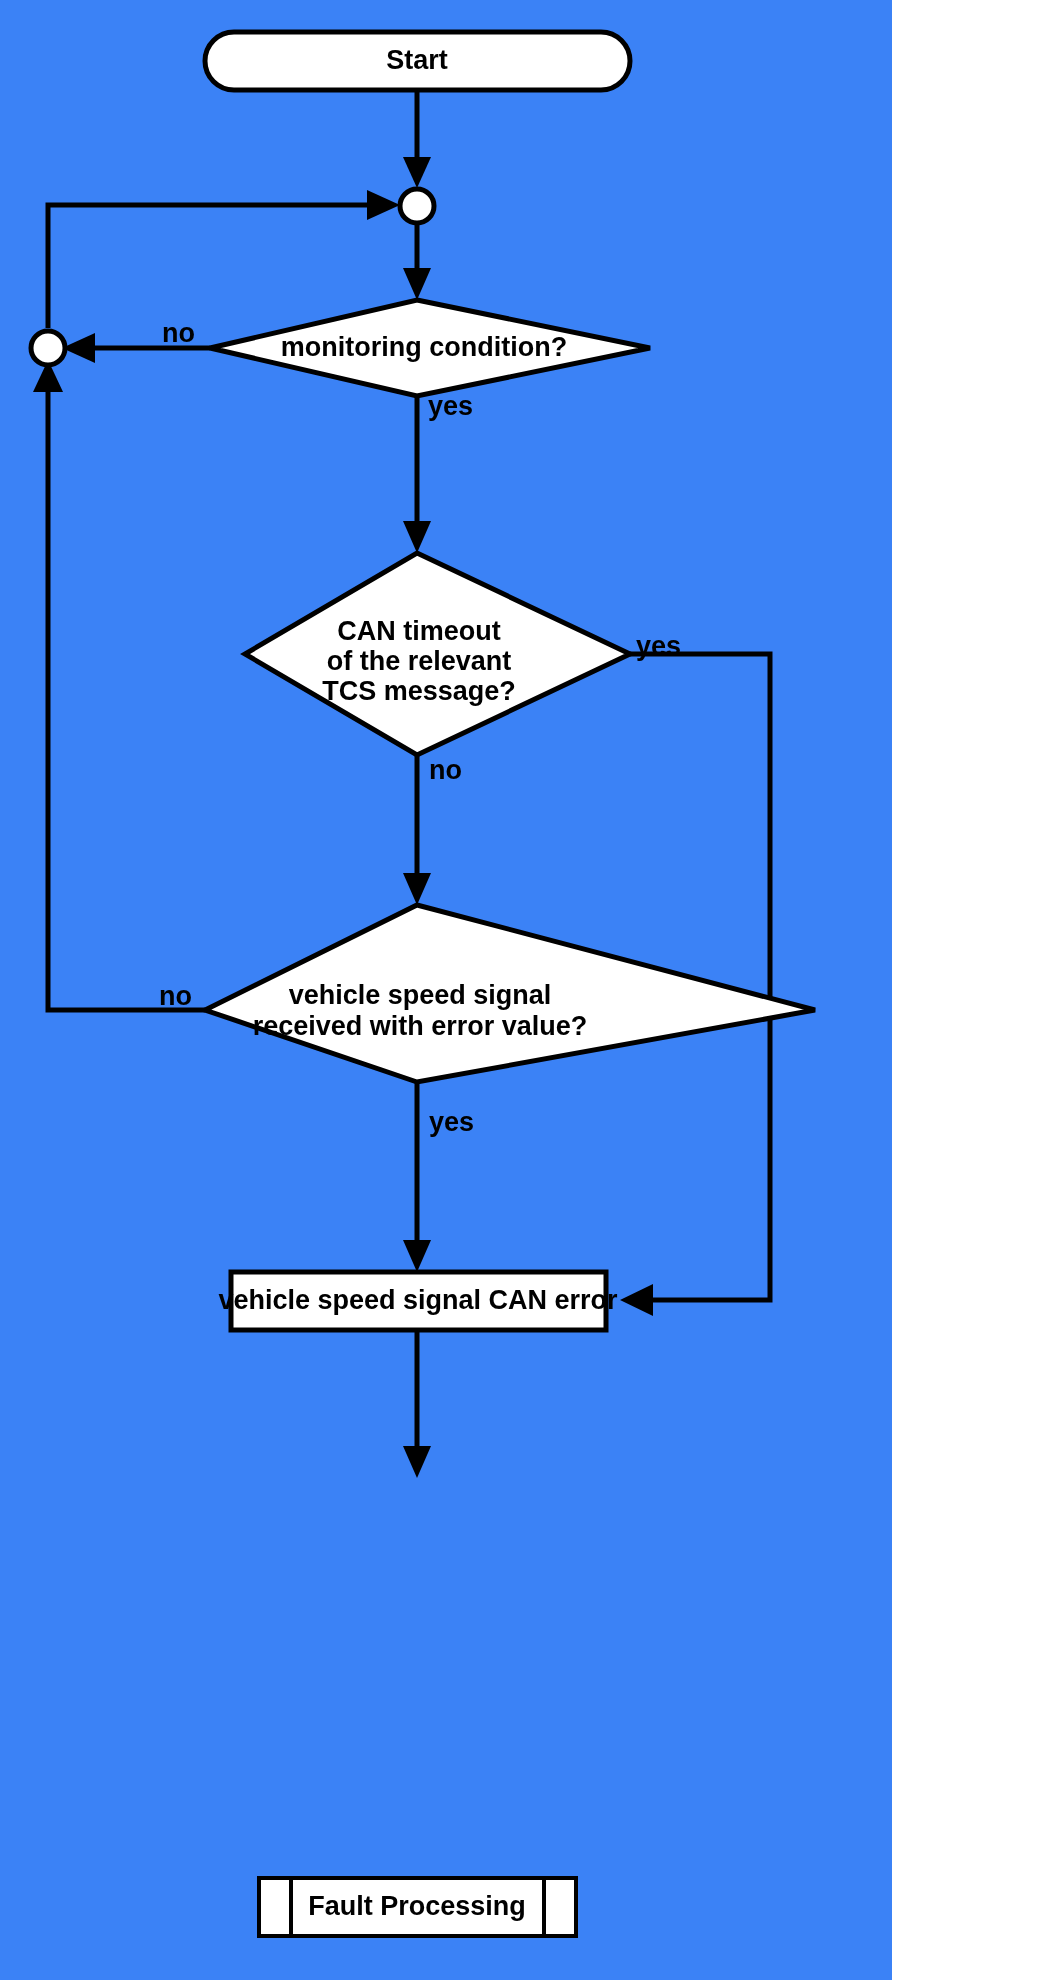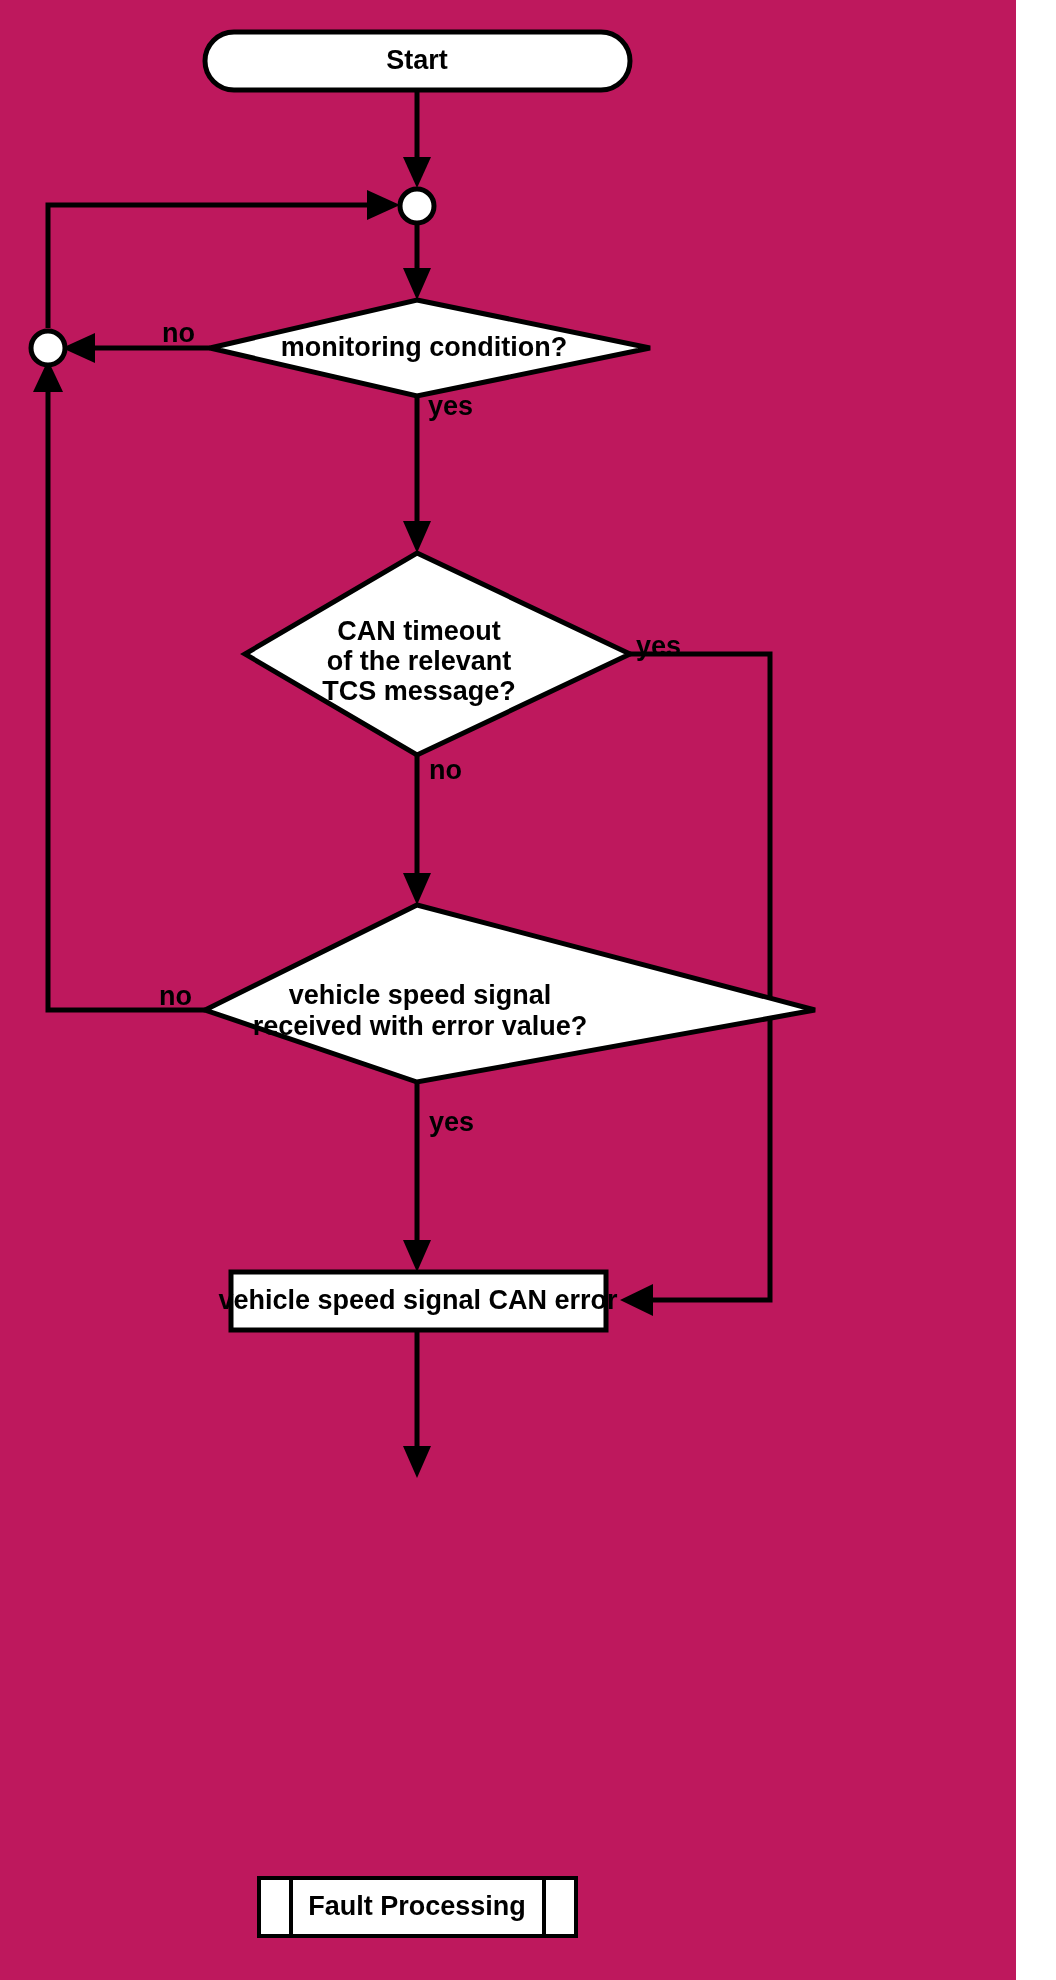--- a/index.html
+++ b/index.html
@@ -7,23 +7,23 @@
     padding: 0;
     background: #ffffff;
   }
   body {
     width: 1056px;
     height: 1980px;
     font-family: "Liberation Sans", sans-serif;
   }
   #flowchart-root {
     position: relative;
-    width: 1016px;
+    width: 892px;
     height: 1980px;
-    background: #be185d;
+    background: #3b82f6;
   }
   svg#flow-svg {
     display: block;
     width: 1056px;
     height: 1980px;
   }
   .node-shape {
     fill: #ffffff;
     stroke: #000000;
     stroke-width: 5;

